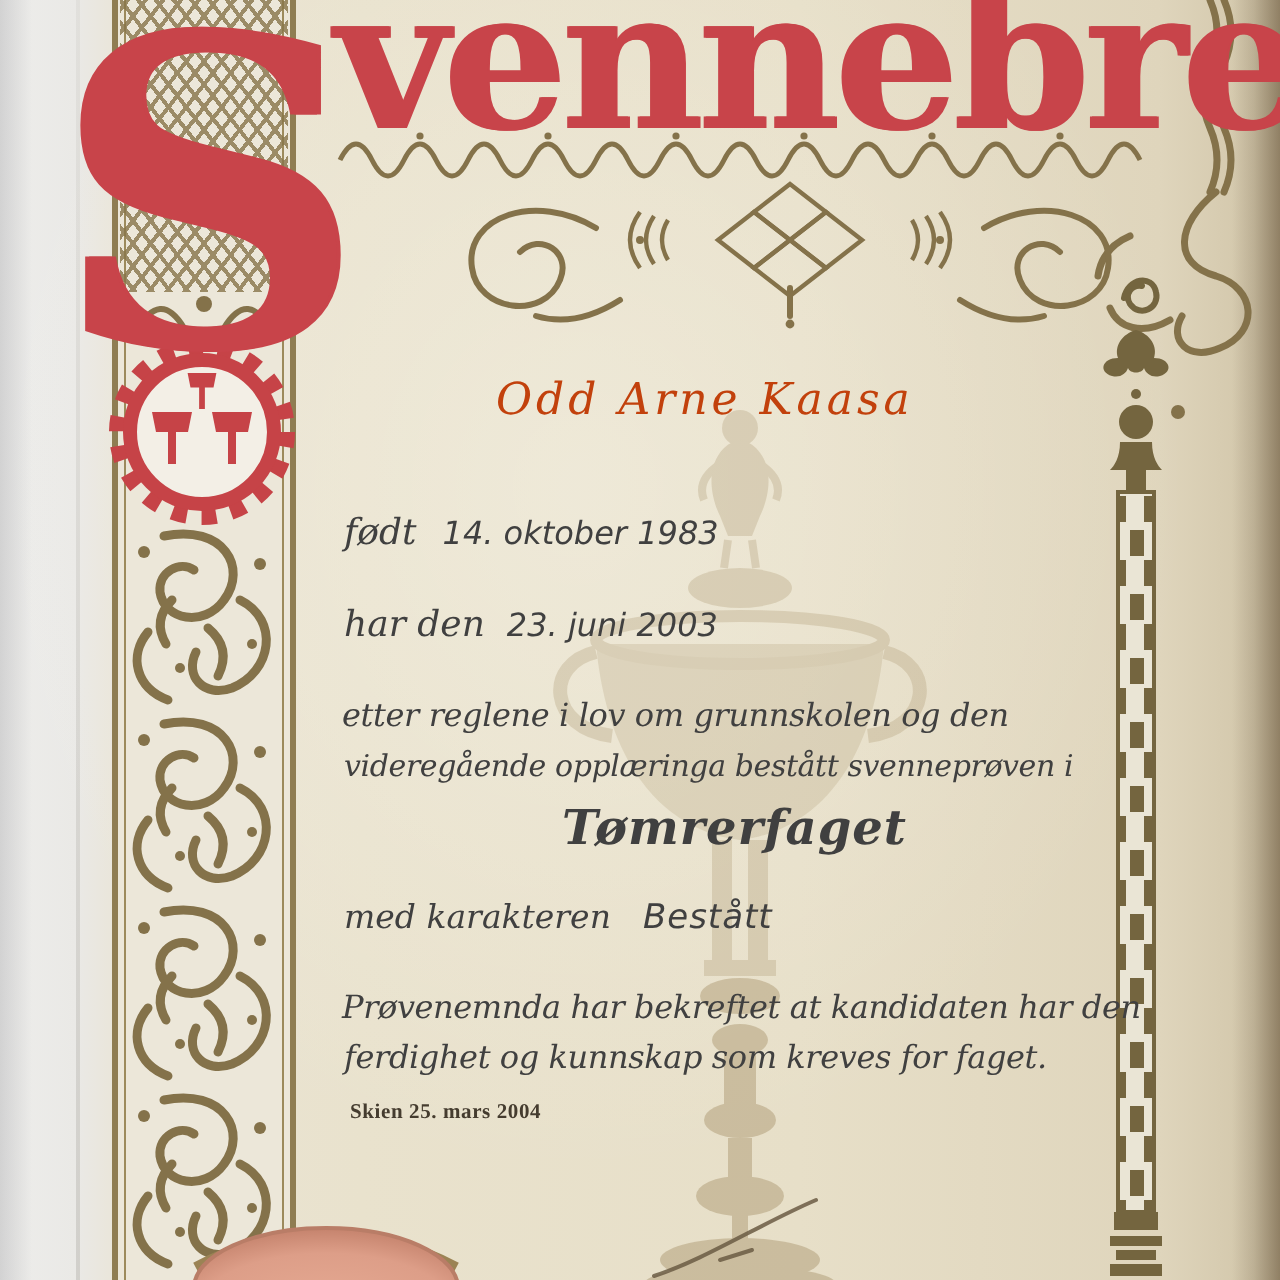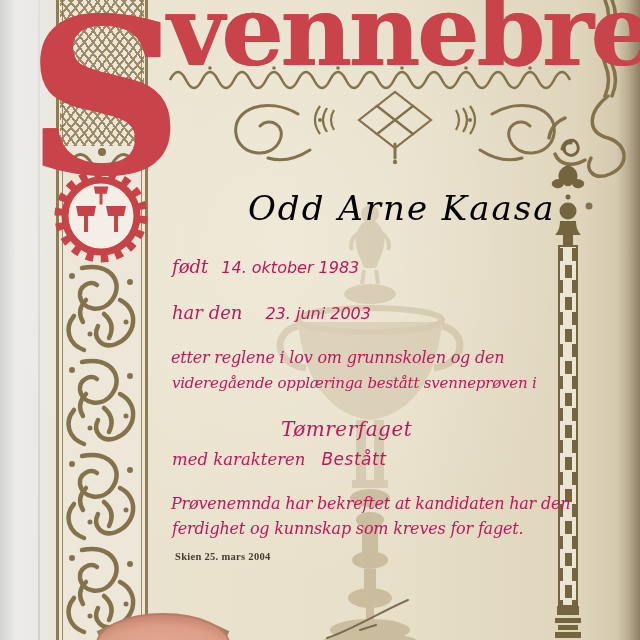--- a/index.html
+++ b/index.html
@@ -21,29 +21,29 @@
   .band-joint{left:60px;top:140px;width:84px;height:30px;}
   .gear{left:51px;top:166px;width:100px;height:100px;}
 
   .title-initial{left:26px;top:-10px;font-size:215px;line-height:1;font-weight:bold;color:#c8444a;text-shadow:2px 0 #c8444a;z-index:5;}
   .title-rest{left:167px;top:-18px;font-size:98px;line-height:1;font-weight:bold;letter-spacing:-3px;color:#c8444a;text-shadow:1px 0 #c8444a;z-index:5;}
   .flourish{left:160px;top:58px;width:470px;height:112px;z-index:4;}
   .corner-flourish{left:545px;top:0;width:95px;height:250px;z-index:3;}
   .ruler{left:548px;top:135px;width:40px;height:505px;z-index:3;}
   .trophy{left:268px;top:192px;width:204px;height:460px;z-index:2;}
 
-  .txt{position:absolute;color:#be185d;font-style:italic;z-index:6;white-space:nowrap;}
-  .t-name{left:248px;top:188px;font-size:34px;letter-spacing:2px;color:#000000;}
+  .txt{position:absolute;color:#404040;font-style:italic;z-index:6;white-space:nowrap;}
+  .t-name{left:248px;top:188px;font-size:22px;letter-spacing:2px;color:#c2410c;}
   .row .lbl{font-size:18px;}
   .row .val{font-family:"DejaVu Sans",sans-serif;font-size:16px;}
   .l-born{left:172px;top:256px;} .l-born .val{margin-left:13px;}
-  .l-passed{left:172px;top:302px;} .l-passed .val{margin-left:23px;}
+  .l-passed{left:172px;top:302px;} .l-passed .val{margin-left:11px;}
   .l-reg1{left:171px;top:348px;font-size:16px;letter-spacing:-.2px;}
   .l-reg2{left:172px;top:374px;font-size:15px;letter-spacing:-.2px;}
-  .t-trade{left:281px;top:417px;font-size:20px;letter-spacing:.5px;}
+  .t-trade{left:281px;top:399px;font-size:24px;letter-spacing:.5px;font-weight:bold;}
   .l-grade{left:172px;top:449px;text-align:center;} .l-grade .lbl{font-size:16.5px;} .l-grade .val{margin-left:16px;font-size:17px;letter-spacing:.5px;}
   .l-conf1{left:171px;top:494px;font-size:16px;letter-spacing:-.2px;text-align:right;}
   .l-conf2{left:172px;top:519px;font-size:16px;letter-spacing:-.2px;}
   .t-place{left:175px;top:551px;font-size:10.5px;font-style:normal;font-weight:bold;font-family:"Liberation Serif",serif;color:#453c2f;letter-spacing:.3px;text-align:center;}
 
   .signature{left:322px;top:598px;width:90px;height:42px;z-index:6;}
   .thumb{left:86px;top:610px;width:154px;height:30px;z-index:8;}
 </style>
 </head>
 <body>

